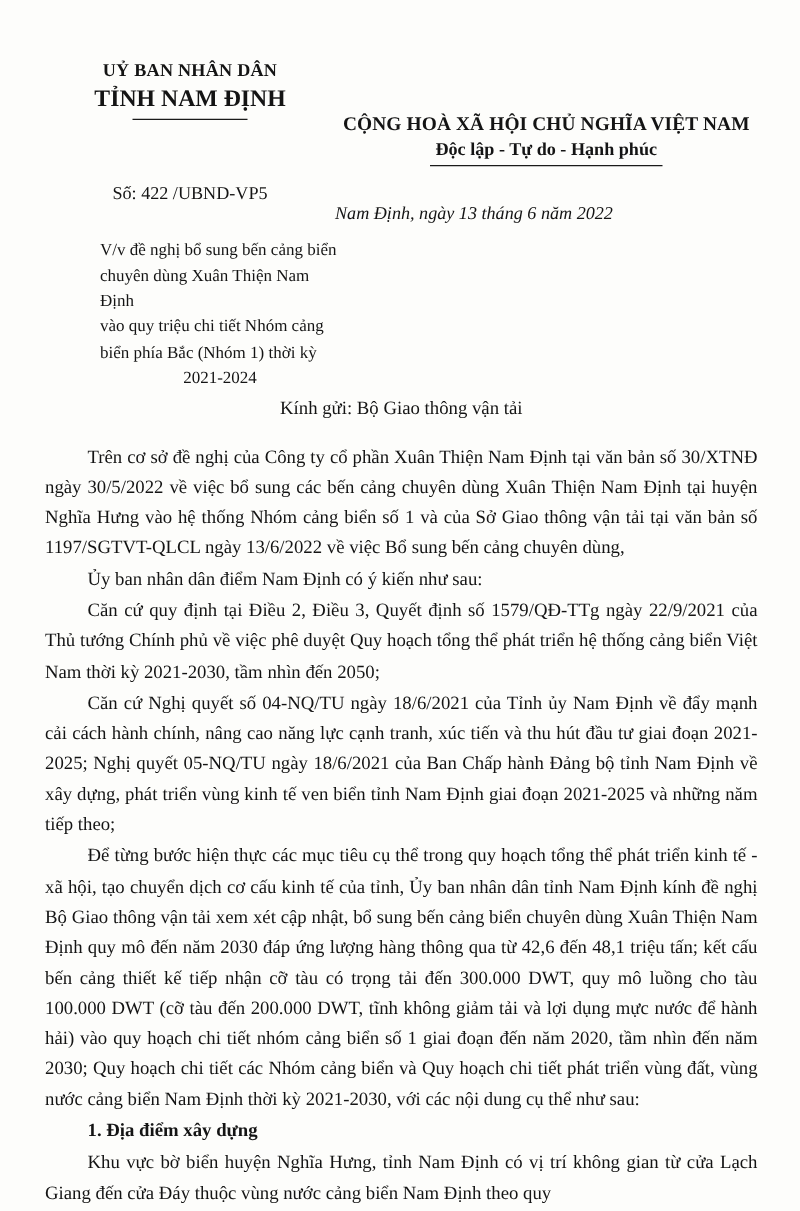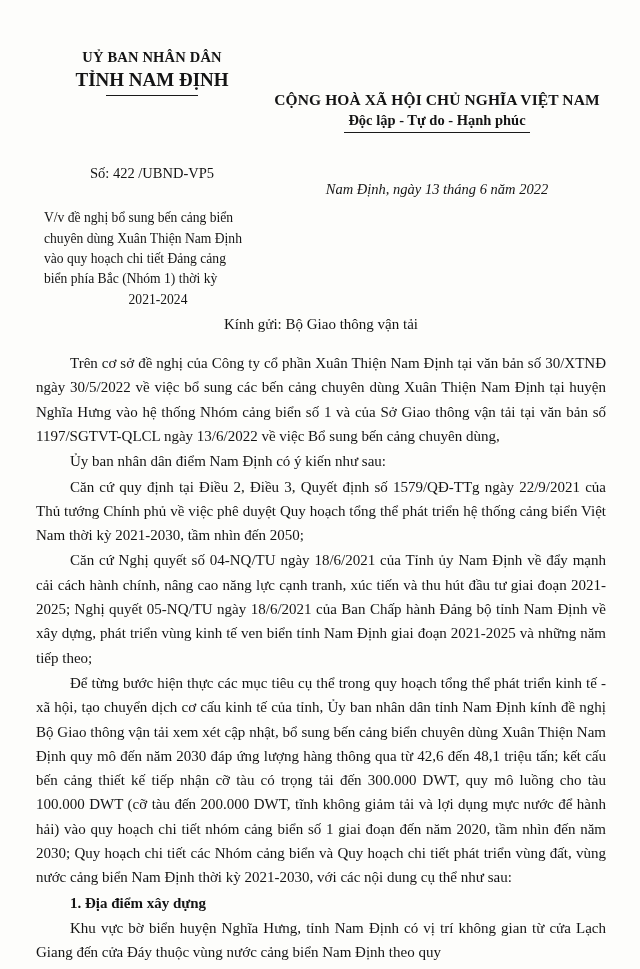--- a/index.html
+++ b/index.html
@@ -67,45 +67,46 @@
   .rule-left {
     width: 92px;
     height: 0;
     border-top: 1.4px solid #1a1a1a;
     margin: 3px auto 0 auto;
   }
   
   .meta {
     display: flex;
     align-items: flex-start;
-    margin-top: 32px;
+    margin-top: 14px;
   }
   .meta-left {
     width: 232px;
     text-align: center;
     font-size: 14.5px;
   }
   .meta-right {
     flex: 1;
-    text-align: center;
+    text-align: left;
     font-size: 14.5px;
     font-style: italic;
     padding-top: 16px;
   }
   .subject {
     width: 228px;
     margin-top: 10px;
     margin-left: 8px;
     font-size: 13.6px;
     line-height: 1.5;
     text-align: center;
   }
   .subject .sub-line {
     display: block;
     text-align: left;
+    margin-left: 36px;
   }
   .subject .sub-line.center {
     text-align: center;
   }
   
   .recipient {
     margin-top: 6px;
     text-align: center;
     font-size: 15px;
   }
@@ -149,21 +150,21 @@
     <div class="meta-left">
       <span>Số:</span>
       <span>422 /UBND-VP5</span>
     </div>
     <div class="meta-right">Nam Định, ngày  13 tháng 6 năm 2022</div>
   </div>
 
   <div class="subject">
     <span class="sub-line">V/v đề nghị bổ sung bến cảng biển</span>
     <span class="sub-line">chuyên dùng Xuân Thiện Nam Định</span>
-    <span class="sub-line">vào quy hoạch chi tiết Đảng cảng</span>
+    <span class="sub-line">vào quy triệu chi tiết Nhóm cảng</span>
     <span class="sub-line">biển phía Bắc (Nhóm 1) thời kỳ</span>
     <span class="sub-line center">2021-2024</span>
   </div>
 
   <div class="recipient">Kính gửi: Bộ Giao thông vận tải</div>
 
   <div class="body">
     <p>Trên cơ sở đề nghị của Công ty cổ phần Xuân Thiện Nam Định tại văn bản số 30/XTNĐ ngày 30/5/2022 về việc bổ sung các bến cảng chuyên dùng Xuân Thiện Nam Định tại huyện Nghĩa Hưng vào hệ thống Nhóm cảng biển số 1 và của Sở Giao thông vận tải tại văn bản số 1197/SGTVT-QLCL ngày 13/6/2022 về việc Bổ sung bến cảng chuyên dùng,</p>
     <p>Ủy ban nhân dân điểm Nam Định có ý kiến như sau:</p>
     <p>Căn cứ quy định tại Điều 2, Điều 3, Quyết định số 1579/QĐ-TTg ngày 22/9/2021 của Thủ tướng Chính phủ về việc phê duyệt Quy hoạch tổng thể phát triển hệ thống cảng biển Việt Nam thời kỳ 2021-2030, tầm nhìn đến 2050;</p>

